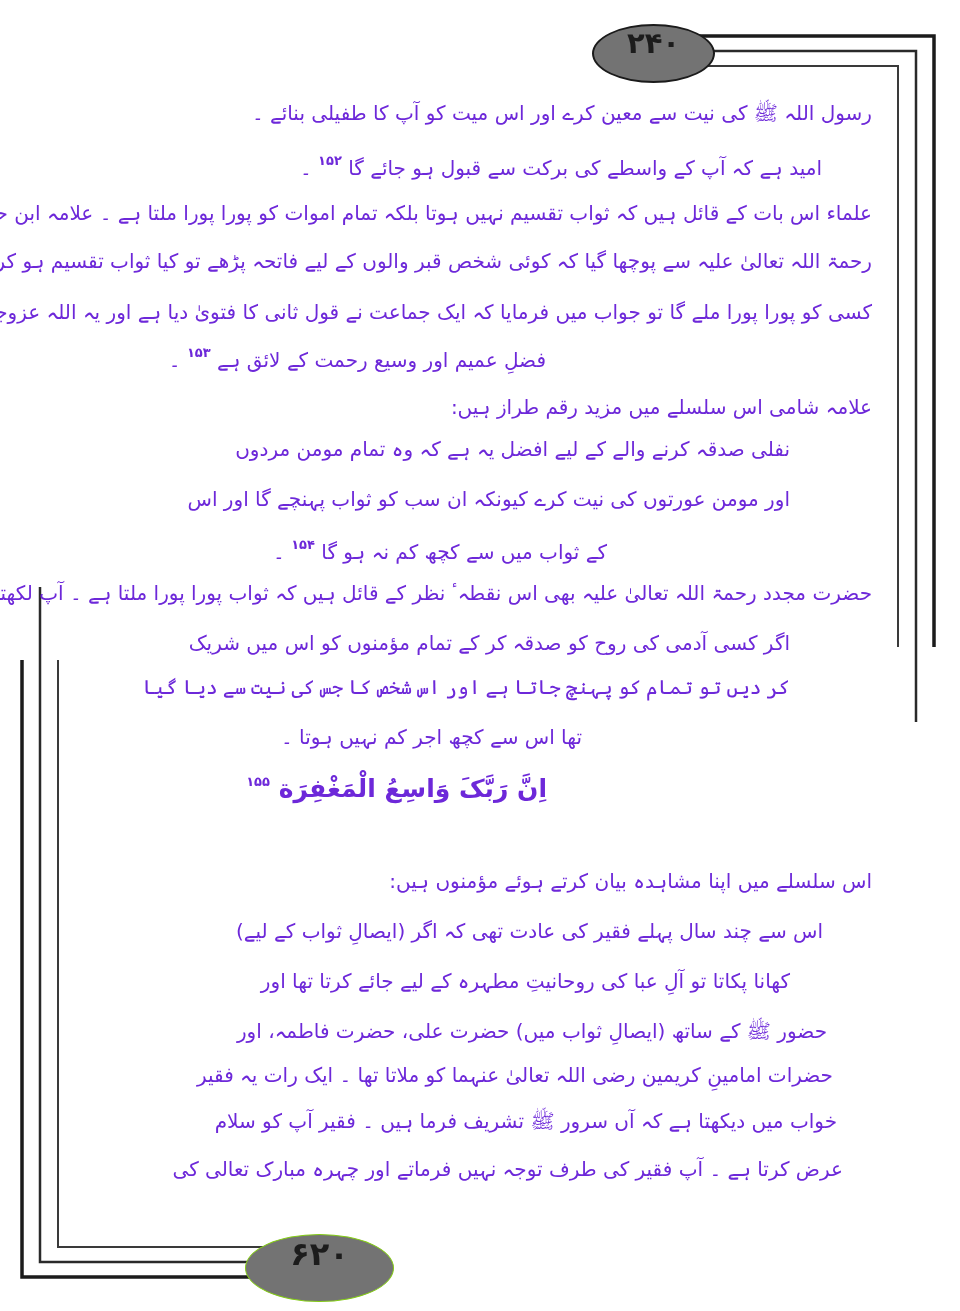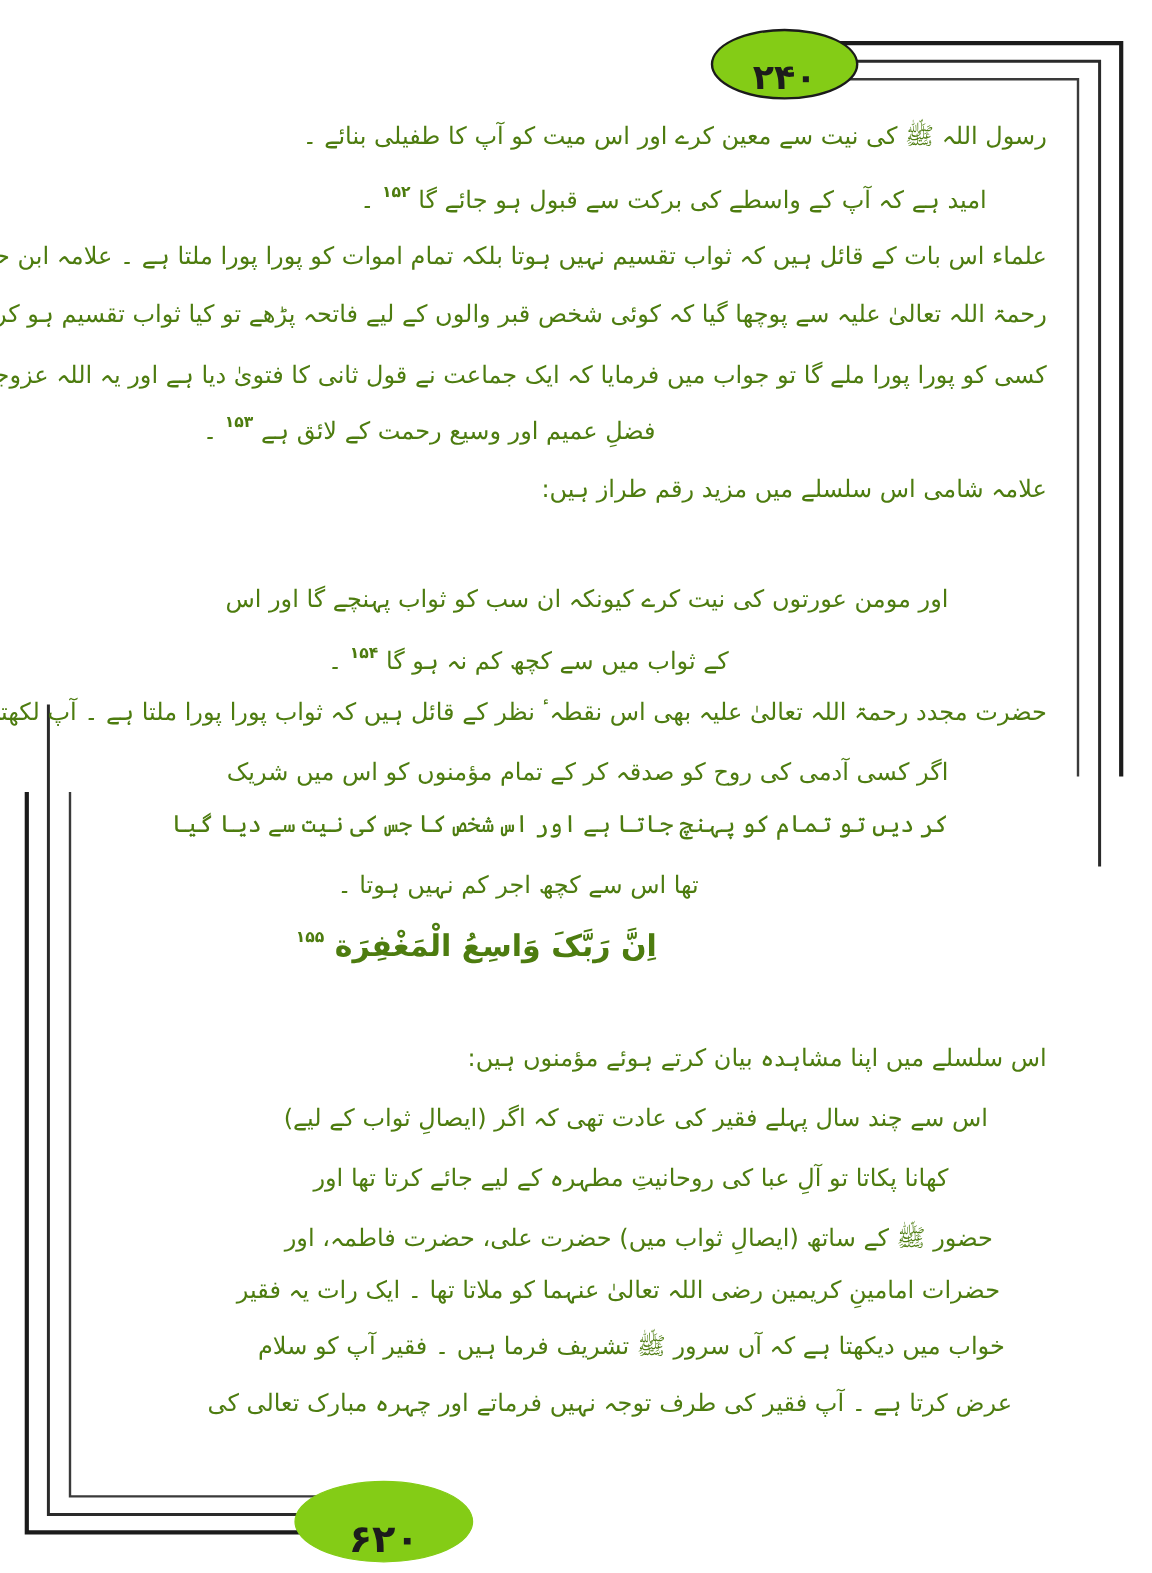--- a/index.html
+++ b/index.html
@@ -9,40 +9,40 @@
     margin:0 auto;
     background:#ffffff;
     overflow:hidden;
     font-family:"DejaVu Sans",sans-serif;
     color:#1c1c1c;
     direction:rtl;
   }
   .border-art{position:absolute;left:0;top:0;z-index:1;}
   .badge{
     position:absolute;z-index:2;
-    background:#84cc16;
+    background:#737373;
     border-radius:50%;
-    display:flex;align-items:flex-end;justify-content:center;
+    display:flex;align-items:flex-start;justify-content:center;
     font-weight:bold;
     font-family:"DejaVu Sans",sans-serif;
   }
   .badge-top{left:592px;top:24px;width:119px;height:55px;border:2.5px solid #1b1b1b;font-size:29px;}
   .badge-bottom{left:245px;top:1234px;width:147px;height:66px;border:1px solid #84cc16;font-size:32px;}
   .text-area{
     position:absolute;z-index:3;
     left:75px;top:0;width:797px;height:1311px;
     direction:rtl;
   }
   .ln{
     position:absolute;
     white-space:nowrap;
     direction:rtl;
     font-size:20px;
     line-height:34px;
-    color:#4d7c0f;
+    color:#6d28d9;
   }
   .fn{
     font-size:13px;
     position:relative;
     top:-2px;
     font-weight:bold;
   }
   .verse{
     font-weight:bold;
     font-size:25px;
@@ -107,20 +107,21 @@
 
     <div class="ln l3">علماء اس بات کے قائل ہیں کہ ثواب تقسیم نہیں ہوتا بلکہ تمام اموات کو پورا پورا ملتا ہے ۔ علامہ ابن حجر مکی</div>
     <div class="ln l4">رحمۃ اللہ تعالیٰ علیہ سے پوچھا گیا کہ کوئی شخص قبر والوں کے لیے فاتحہ پڑھے تو کیا ثواب تقسیم ہو کر پہنچے گا یا ہر</div>
     <div class="ln l5">کسی کو پورا پورا ملے گا تو جواب میں فرمایا کہ ایک جماعت نے قول ثانی کا فتویٰ دیا ہے اور یہ اللہ عزوجل کے</div>
 
     <div class="ln l6">
       <span>فضلِ عمیم اور وسیع رحمت کے لائق ہے </span><sup class="fn">۱۵۳</sup><span> ۔</span>
     </div>
 
     <div class="ln l7">علامہ شامی اس سلسلے میں مزید رقم طراز ہیں:</div>
+    <div class="ln l8">نفلی صدقہ کرنے والے کے لیے افضل یہ ہے کہ وہ تمام مومن مردوں</div>
     <div class="ln l9">اور مومن عورتوں کی نیت کرے کیونکہ ان سب کو ثواب پہنچے گا اور اس</div>
 
     <div class="ln l10">
       <span>کے ثواب میں سے کچھ کم نہ ہو گا </span><sup class="fn">۱۵۴</sup><span> ۔</span>
     </div>
 
     <div class="ln l11">حضرت مجدد رحمۃ اللہ تعالیٰ علیہ بھی اس نقطہٴ نظر کے قائل ہیں کہ ثواب پورا پورا ملتا ہے ۔ آپ لکھتے ہیں:</div>
     <div class="ln l12">اگر کسی آدمی کی روح کو صدقہ کر کے تمام مؤمنوں کو اس میں شریک</div>
     <div class="ln l13">کر دیں تو تمام کو پہنچ جاتا ہے اور اس شخص کا جس کی نیت سے دیا گیا</div>
     <div class="ln l14">تھا اس سے کچھ اجر کم نہیں ہوتا ۔</div>

